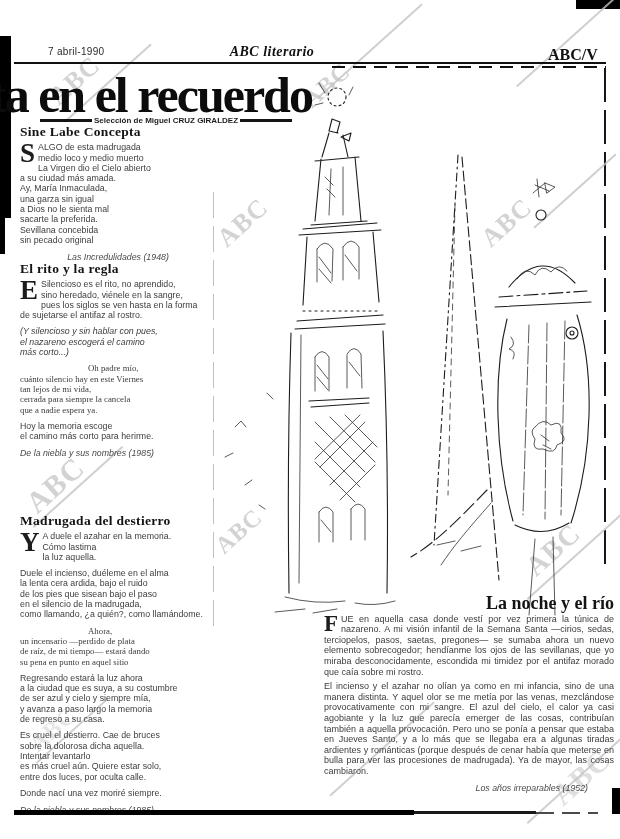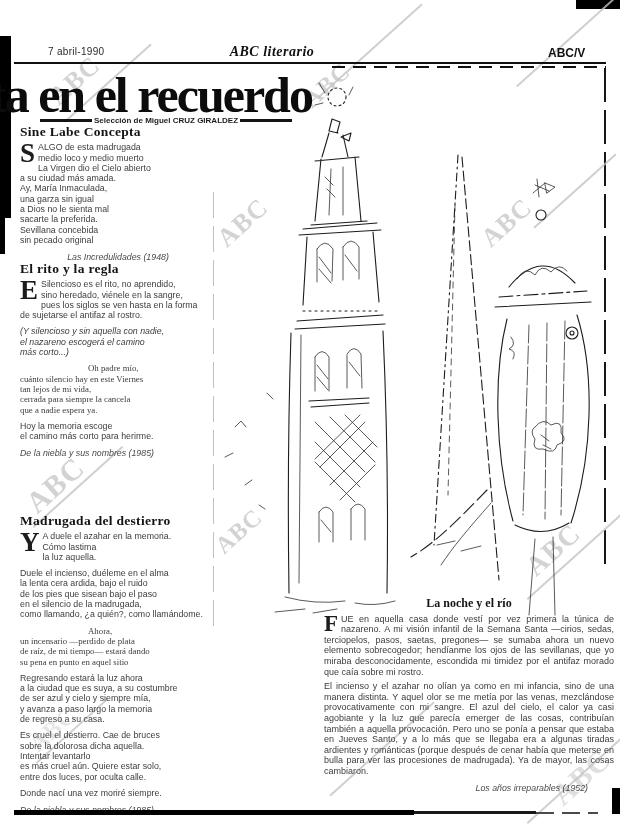--- a/index.html
+++ b/index.html
@@ -8,22 +8,22 @@
     background:#ffffff;color:#3a3a3a;
     font-family:"Liberation Sans",sans-serif;
   }
   .abs{position:absolute;}
 
   
   .hdr-date{left:48px;top:46px;font-size:10px;color:#2a2a2a;letter-spacing:.3px;}
   .hdr-center{left:0;top:44px;width:544px;text-align:center;
     font-family:"Liberation Serif",serif;font-weight:bold;font-style:italic;
     font-size:14px;color:#111;letter-spacing:.5px;}
-  .hdr-right{left:548px;top:46px;font-family:Liberation Sans, sans-serif;
-    font-weight:bold;font-size:12px;color:#111;}
+  .hdr-right{left:548px;top:46px;font-family:Liberation Serif, serif;
+    font-weight:bold;font-size:16px;color:#111;}
   .hdr-rule{left:14px;top:62px;width:592px;height:2px;background:#101010;}
   .hdr-rule-dash{left:332px;top:66px;width:274px;height:2px;
     background:repeating-linear-gradient(to right,#101010 0 13px,transparent 13px 21px);}
 
   
   .headline{left:-10px;top:66px;
     font-family:"Liberation Serif",serif;font-weight:bold;font-size:50px;
     color:#0c0c0c;letter-spacing:-2px;white-space:nowrap;}
   .byline{left:40px;top:116px;width:252px;display:flex;align-items:center;gap:2px;}
   .byline-rule{height:3px;background:#141414;flex:1;}
@@ -58,22 +58,22 @@
   .stanza.indent-first{text-indent:68px;font-family:Liberation Serif, serif;}
   .dropcap{float:left;font-family:"Liberation Serif",serif;font-weight:bold;
     font-size:27px;line-height:20px;margin:1px 3px 0 0;color:#1c1c1c;}
   .credit{font-style:italic;font-size:8.8px;color:#4a4a4a;margin-top:7px;}
   .credit.center{text-align:center;}
   .credit.right{padding-right:8px;}
 
   
   .prose{left:324px;top:598px;width:290px;font-size:9px;line-height:10.6px;
     color:#3c3c3c;text-align:justify;}
-  .prose-title{font-family:"Liberation Serif",serif;font-weight:bold;font-size:12px;
-    color:#141414;text-align:center;margin:0 0 5px 0;}
+  .prose-title{font-family:"Liberation Serif",serif;font-weight:bold;font-size:18px;
+    color:#141414;text-align:right;margin:0 0 5px 0;}
   .prose p{margin:0 0 4px 0;}
   .dropcap.prose-cap{font-size:23px;line-height:18px;}
   .prose .credit{text-align:right;padding-right:26px;margin-top:6px;}
 
   
   .sketch{left:215px;top:75px;}
   .sketch path,.sketch circle{fill:none;stroke:#1d1d1d;stroke-width:1.1;
     stroke-linecap:round;stroke-linejoin:round;}
   .sketch .thin{stroke-width:.8;stroke:#303030;}
 </style>
@@ -189,21 +189,21 @@
   <div class="credit center">Las Incredulidades (1948)</div>
 </div>
 
 <div class="abs poem" style="top:264px;">
   <div class="poem-title">El rito y la regla</div>
   <span class="dropcap">E</span>
   <div class="stanza">Silencioso es el rito, no aprendido,
 sino heredado, viénele en la sangre,
 pues los siglos se ven hasta en la forma
 de sujetarse el antifaz al rostro.</div>
-  <div class="stanza italic">(Y silencioso y sin aquella con nadie,
+  <div class="stanza italic">(Y silencioso y sin hablar con pues,
 el nazareno escogerá el camino
 más corto...)</div>
   <div class="stanza indent-first">Oh padre mío,
 cuánto silencio hay en este Viernes
 tan lejos de mi vida,
 cerrada para siempre la cancela
 que a nadie espera ya.</div>
   <div class="stanza">Hoy la memoria escoge
 el camino más corto para herirme.</div>
   <div class="credit right">De la niebla y sus nombres (1985)</div>

